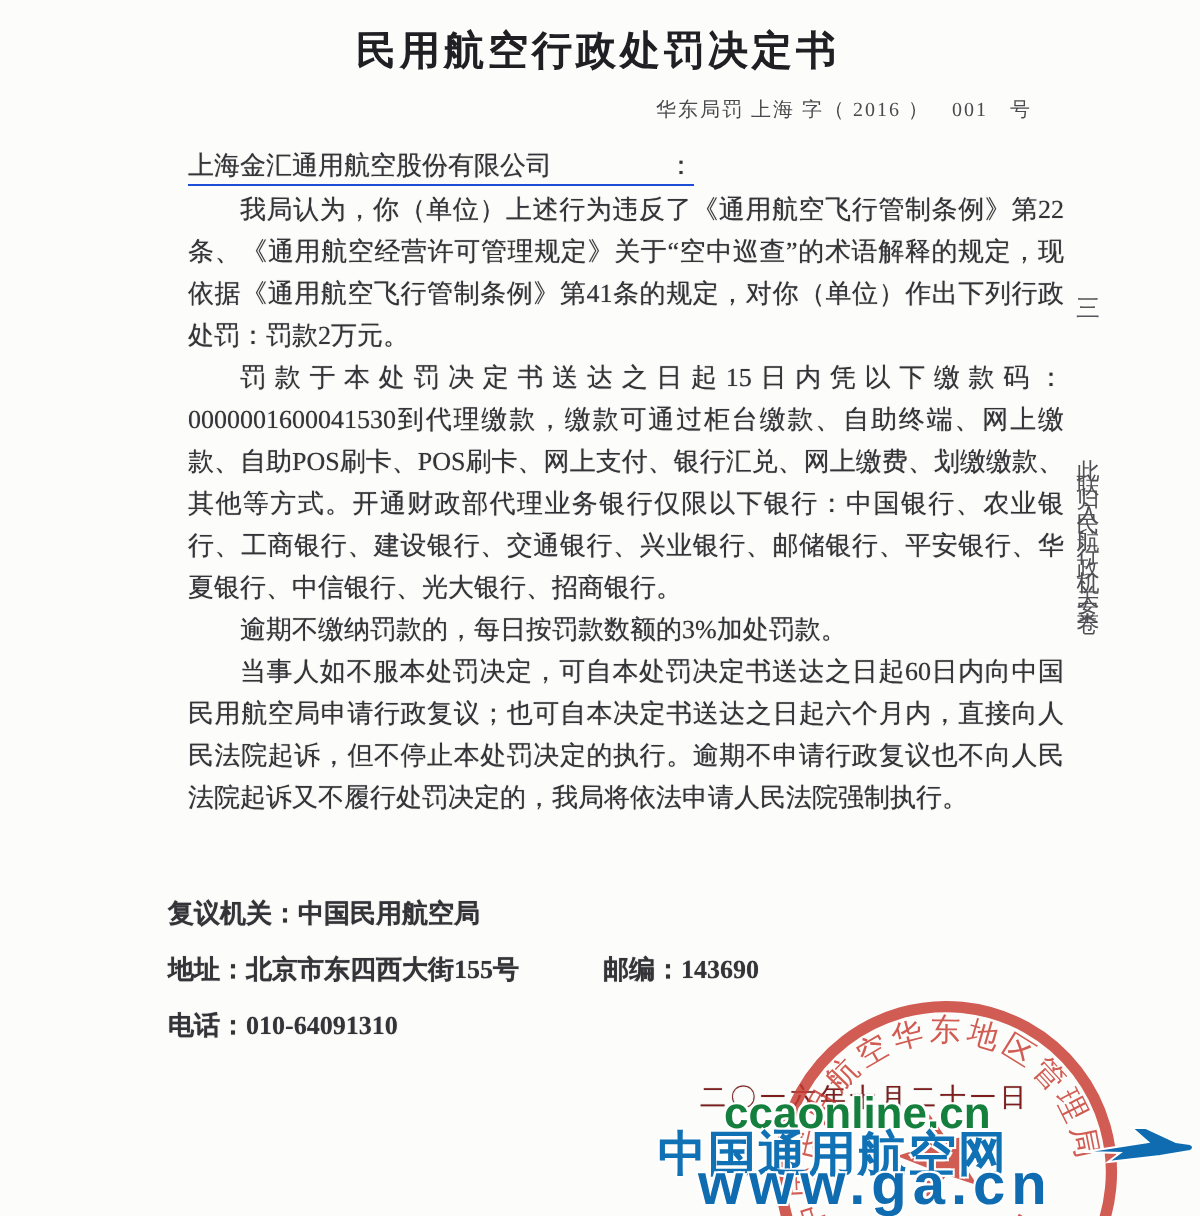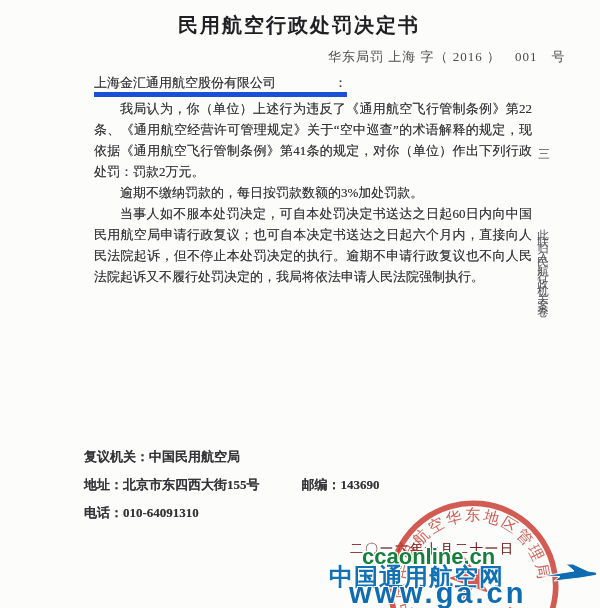--- a/index.html
+++ b/index.html
@@ -7,29 +7,29 @@
     position:relative;width:600px;height:608px;margin:0 auto;
     background:#fcfcfa;overflow:hidden;
     font-family:"Liberation Serif", serif;color:#333336;
   }
   .title{
     position:absolute;left:178px;top:12px;
     font-size:20px;font-weight:bold;letter-spacing:2px;color:#202024;
   }
   .docnum{
     position:absolute;left:328px;top:48px;
-    font-size:13px;color:#4a4a4e;letter-spacing:1px;white-space:nowrap;
+    font-size:10px;color:#4a4a4e;letter-spacing:1px;white-space:nowrap;
   }
   .body-block{
     position:absolute;left:94px;top:72px;width:438px;
     font-size:13px;line-height:21px;text-align:justify;
     color:#333338;text-shadow:0 0 .5px rgba(40,40,40,.55);
   }
   .recipient-line{margin:0 0 1px 0;}
-  .u-wrap{border-bottom:5px solid #1d4ed8;display:inline-block;line-height:18px;}
+  .u-wrap{border-bottom:1px solid #1d4ed8;display:inline-block;line-height:18px;}
   .u-spacer{display:inline-block;width:58px;}
   .body-block p{margin:0;text-indent:2em;}
   .footer-block{
     position:absolute;left:84px;top:447px;font-size:13px;color:#333338;
     line-height:20px;text-shadow:0 0 .5px rgba(40,40,40,.5);font-weight:bold;
   }
   .footer-block .fline{margin-bottom:8px;white-space:nowrap;}
   .post-group{margin-left:42px;text-align:right;}
   .date-line{
     position:absolute;left:350px;top:540px;font-size:13px;
@@ -68,20 +68,21 @@
 
 <div class="page">
 
   <div class="title">民用航空行政处罚决定书</div>
 
   <div class="docnum">华东局罚 上海 字（ 2016 ）　001　号</div>
 
   <div class="body-block">
     <div class="recipient-line"><span class="u-wrap"><span>上海金汇通用航空股份有限公司</span><span class="u-spacer"></span><span>：</span></span></div>
     <p>我局认为，你（单位）上述行为违反了《通用航空飞行管制条例》第22条、《通用航空经营许可管理规定》关于“空中巡查”的术语解释的规定，现依据《通用航空飞行管制条例》第41条的规定，对你（单位）作出下列行政处罚：罚款2万元。</p>
+    <p>罚款于本处罚决定书送达之日起15日内凭以下缴款码：0000001600041530到代理缴款，缴款可通过柜台缴款、自助终端、网上缴款、自助POS刷卡、POS刷卡、网上支付、银行汇兑、网上缴费、划缴缴款、其他等方式。开通财政部代理业务银行仅限以下银行：中国银行、农业银行、工商银行、建设银行、交通银行、兴业银行、邮储银行、平安银行、华夏银行、中信银行、光大银行、招商银行。</p>
     <p>逾期不缴纳罚款的，每日按罚款数额的3%加处罚款。</p>
     <p>当事人如不服本处罚决定，可自本处罚决定书送达之日起60日内向中国民用航空局申请行政复议；也可自本决定书送达之日起六个月内，直接向人民法院起诉，但不停止本处罚决定的执行。逾期不申请行政复议也不向人民法院起诉又不履行处罚决定的，我局将依法申请人民法院强制执行。</p>
   </div>
 
   <div class="footer-block">
     <div class="fline"><span>复议机关：</span><span>中国民用航空局</span></div>
     <div class="fline"><span>地址：</span><span>北京市东四西大街155号</span><span class="post-group">邮编：</span><span>143690</span></div>
     <div class="fline"><span>电话：</span><span>010-64091310</span></div>
   </div>
 

